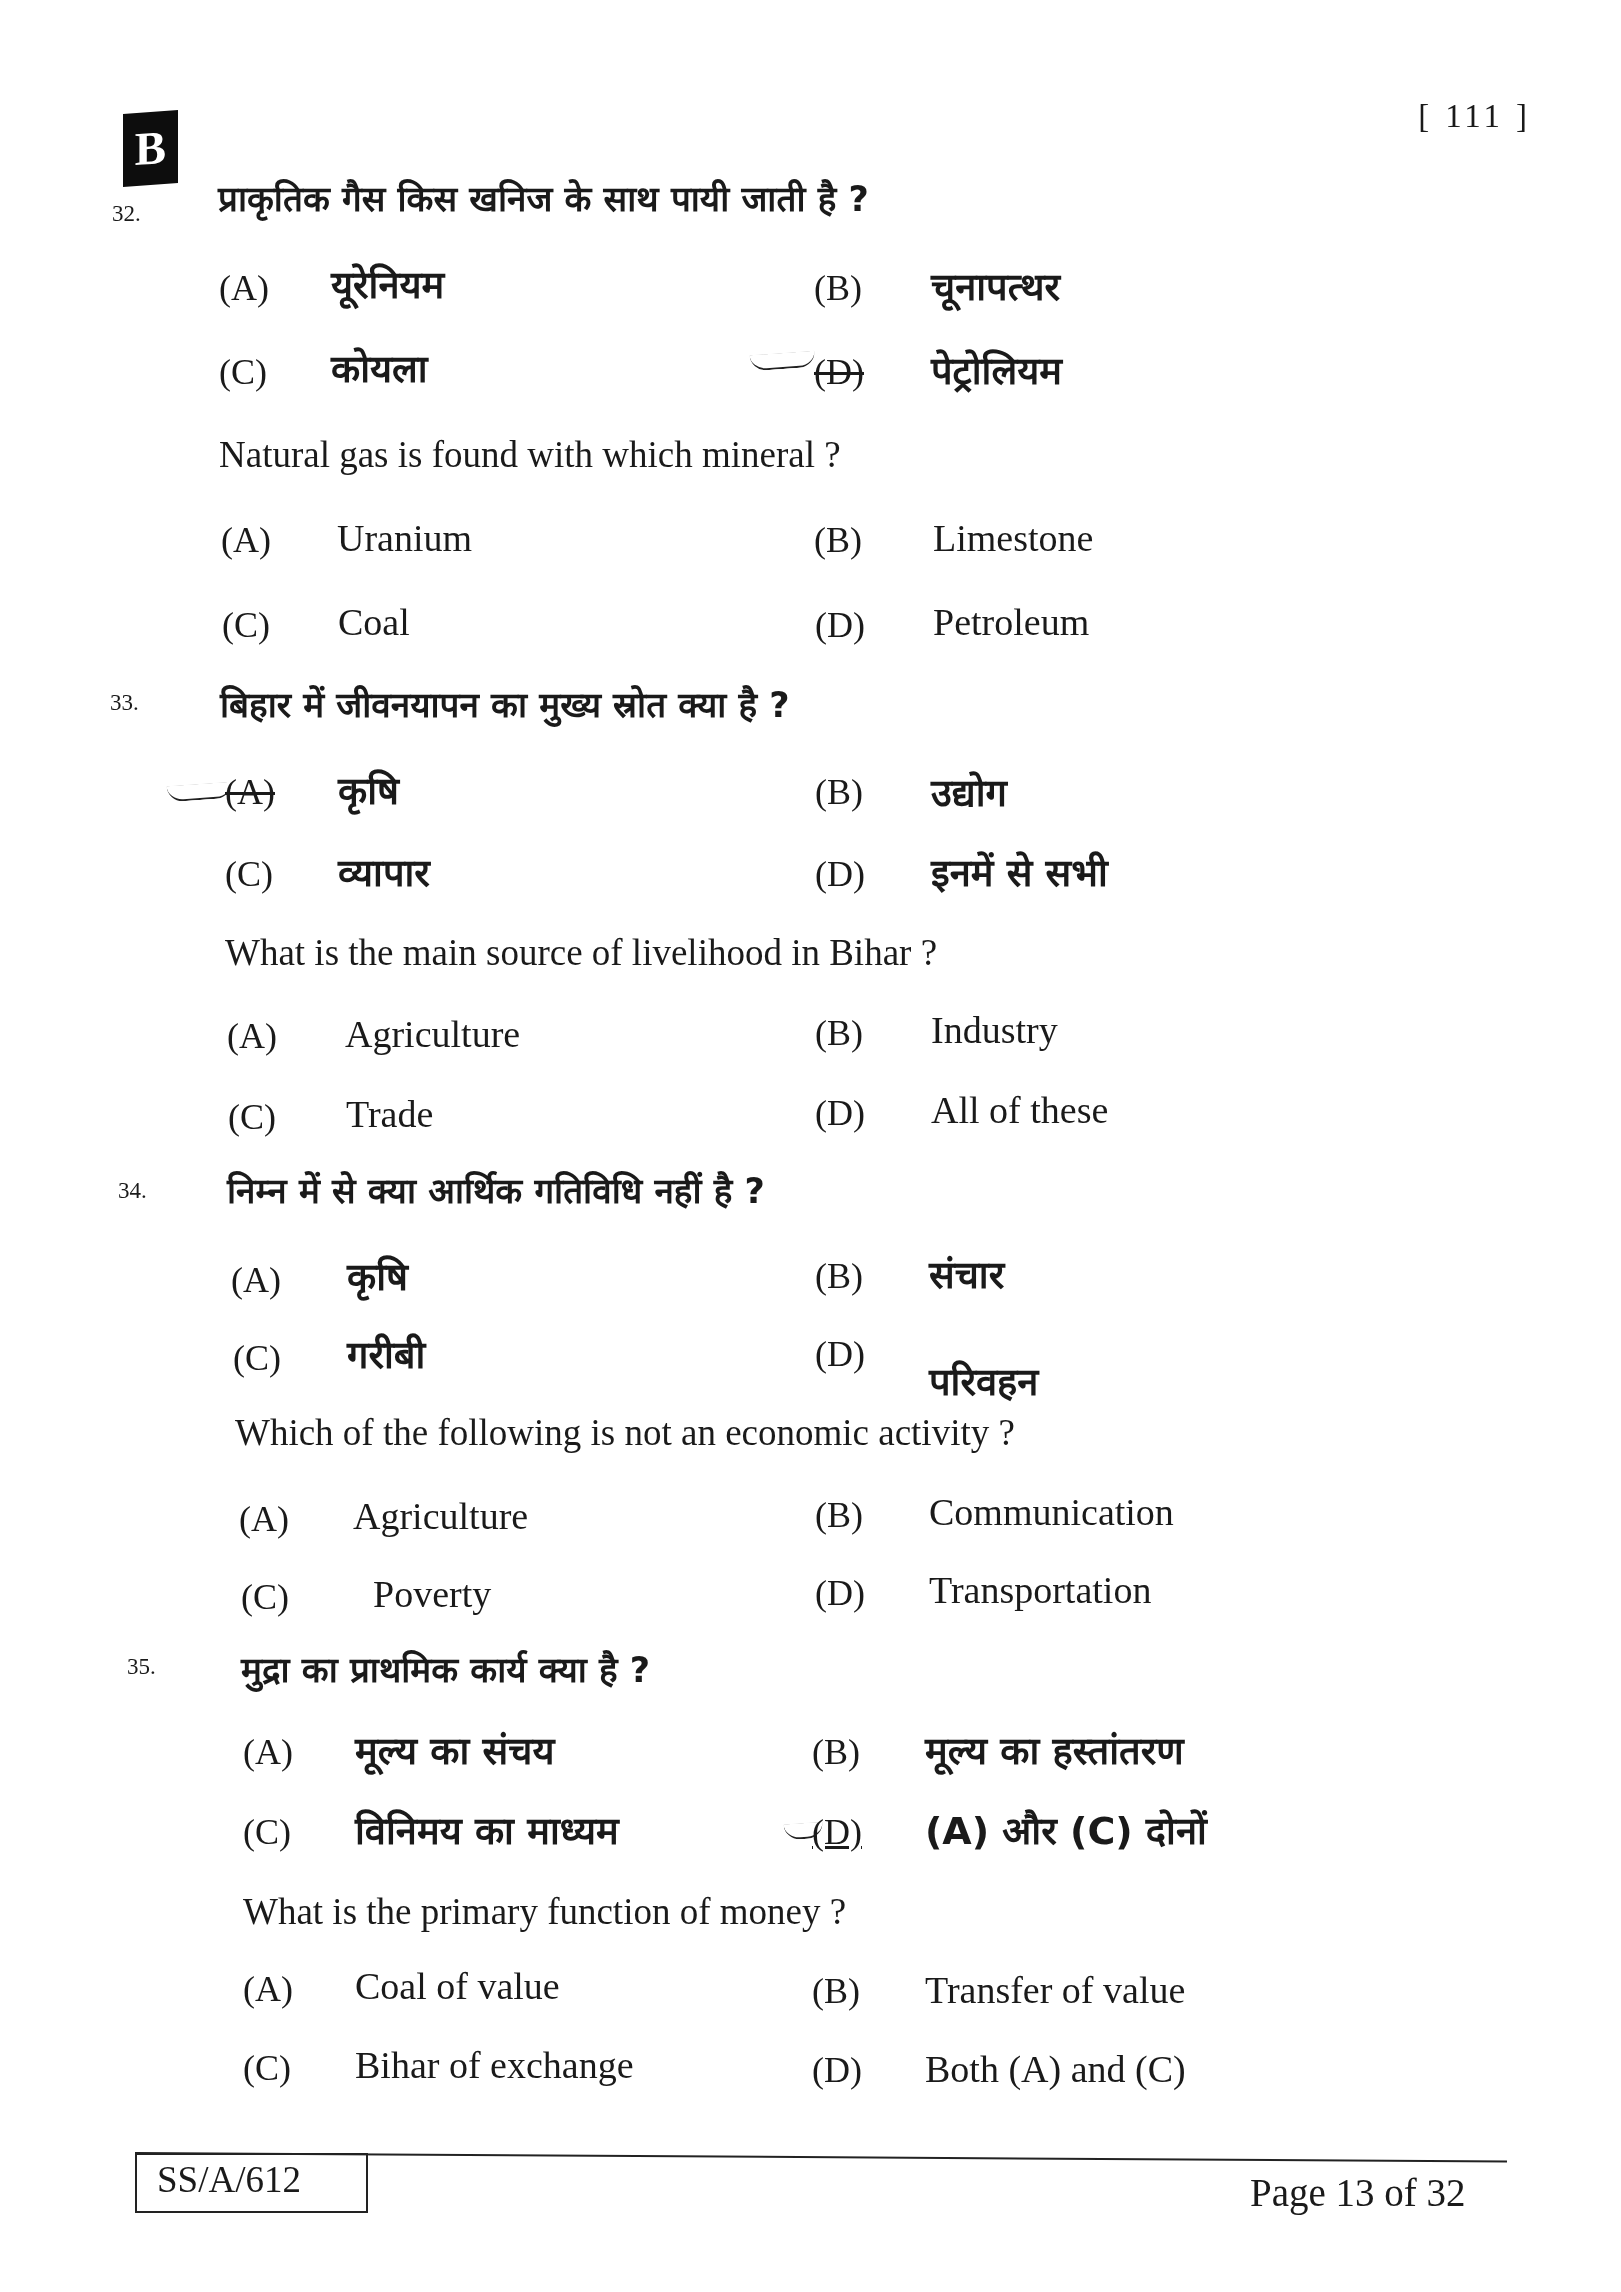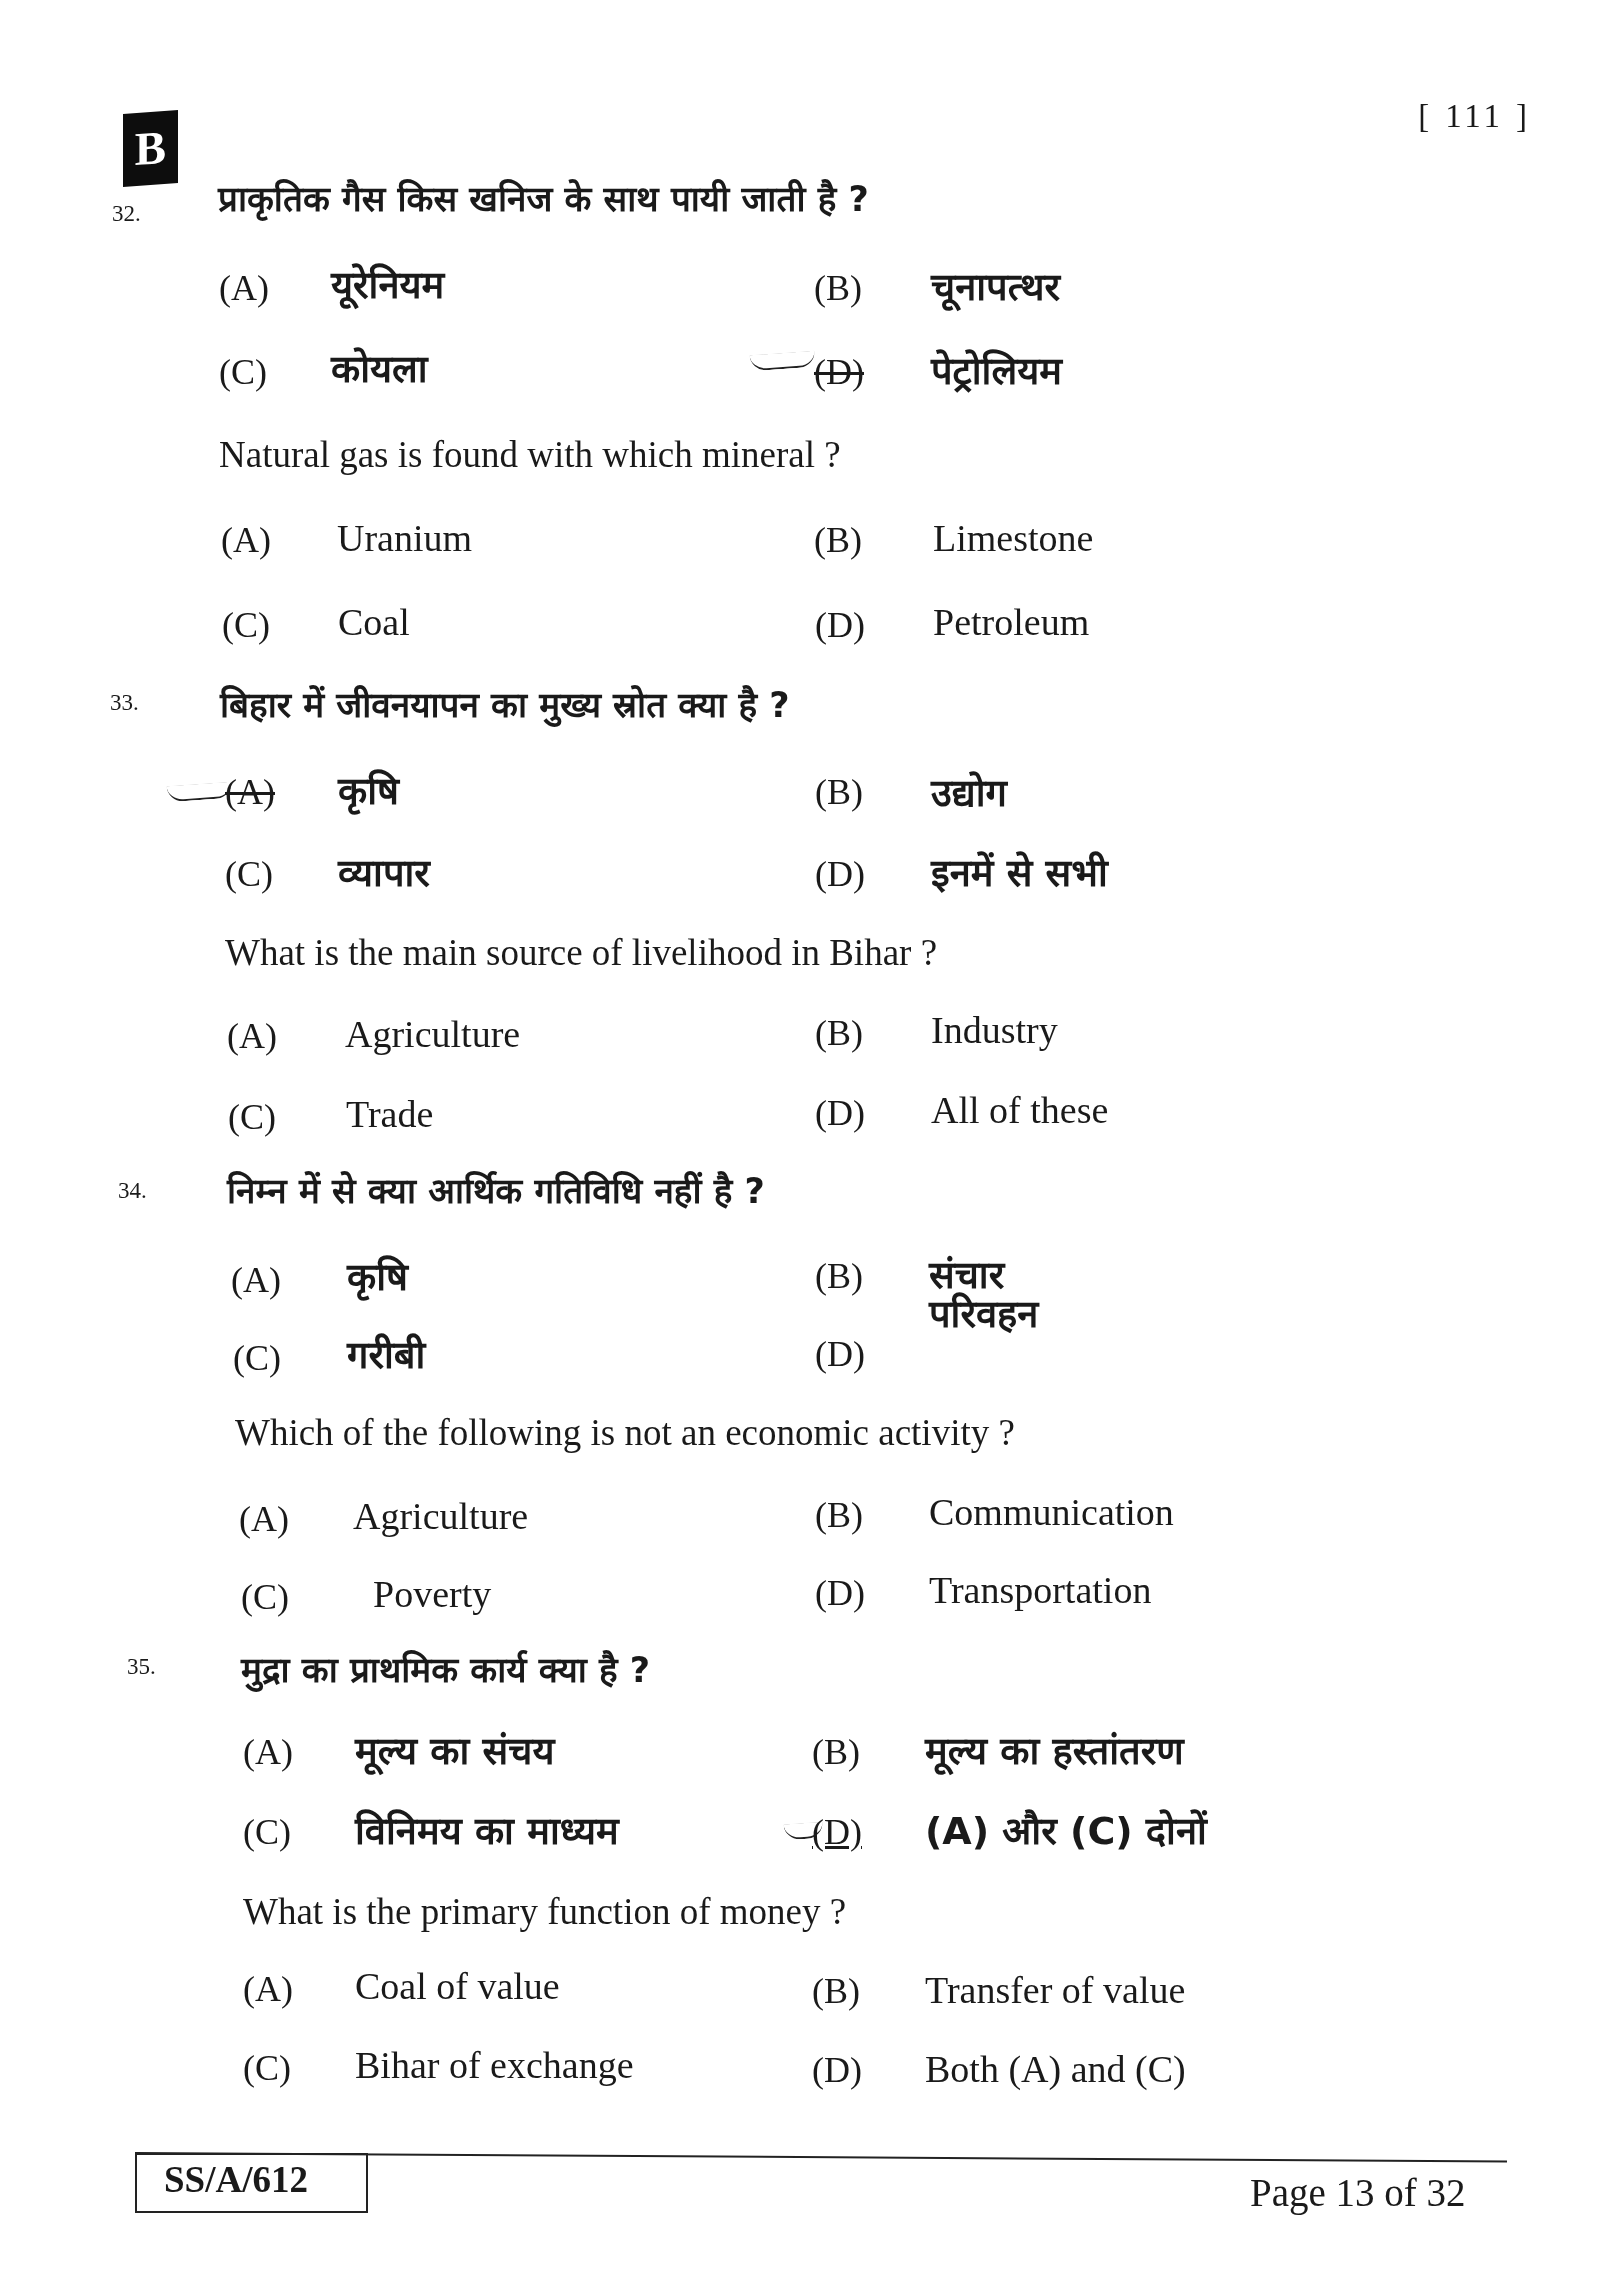--- a/index.html
+++ b/index.html
@@ -19,21 +19,21 @@
   .hi { font-family: "DejaVu Sans", sans-serif; font-weight: bold; font-size: 35px; }
   .opt-label { font-size: 36px; }
   .opt-text { font-size: 38px; white-space: nowrap; }
   .tick {
     width: 65px; height: 13.7px; border-bottom: 2.9px solid #222;
     border-radius: 0 0 39px 39px; transform: rotate(-4deg);
   }
   .footer-line { left: 135px; top: 2152px; width: 1372px; height: 0; border-top: 2.9px solid #222; transform: rotate(0.35deg); transform-origin: left; }
   .code-box {
     left: 135px; top: 2153px; width: 233px; height: 60px; border: 2px solid #222;
-    font-size: 37px; line-height: 49px; padding-left: 27px; box-sizing: border-box; font-weight: bold;
+    font-size: 37px; line-height: 49px; padding-left: 20px; box-sizing: border-box;
   }
   .page-no { left: 1250px; top: 2170px; font-size: 39px; }
 </style>
 </head>
 <body>
 
 <div class="abs set-badge">B</div>
 <div class="abs page-tag">[ 111 ]</div>
 
 <div>
@@ -93,21 +93,21 @@
   <div class="abs qtext hi" style="left:227px; top:1166px;">निम्न में से क्या आर्थिक गतिविधि नहीं है ?</div>
 
   <div class="abs opt-label" style="left:231px; top:1259px;">(A)</div>
   <div class="abs opt-text hi" style="left:347px; top:1249px;">कृषि</div>
   <div class="abs opt-label" style="left:815px; top:1255px;">(B)</div>
   <div class="abs opt-text hi" style="left:929px; top:1247px;">संचार</div>
 
   <div class="abs opt-label" style="left:233px; top:1337px;">(C)</div>
   <div class="abs opt-text hi" style="left:347px; top:1327px;">गरीबी</div>
   <div class="abs opt-label" style="left:815px; top:1333px;">(D)</div>
-  <div class="abs opt-text hi" style="left:929px; top:1286px;">परिवहन</div>
+  <div class="abs opt-text hi" style="left:929px; top:1354px;">परिवहन</div>
 
   <div class="abs qtext" style="left:235px; top:1411px;">Which of the following is not an economic activity ?</div>
   <div class="abs opt-label" style="left:239px; top:1498px;">(A)</div>
   <div class="abs opt-text" style="left:353px; top:1494px;">Agriculture</div>
   <div class="abs opt-label" style="left:815px; top:1494px;">(B)</div>
   <div class="abs opt-text" style="left:929px; top:1490px;">Communication</div>
   <div class="abs opt-label" style="left:241px; top:1576px;">(C)</div>
   <div class="abs opt-text" style="left:373px; top:1572px;text-align:center;">Poverty</div>
   <div class="abs opt-label" style="left:815px; top:1572px;">(D)</div>
   <div class="abs opt-text" style="left:929px; top:1568px;">Transportation</div>

